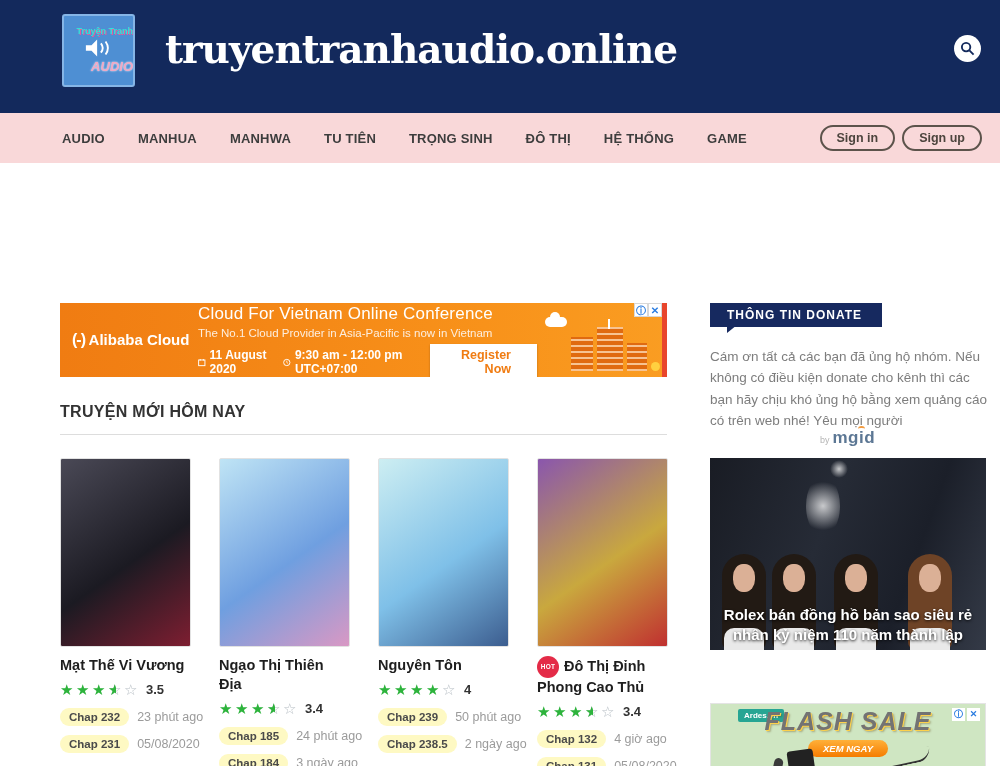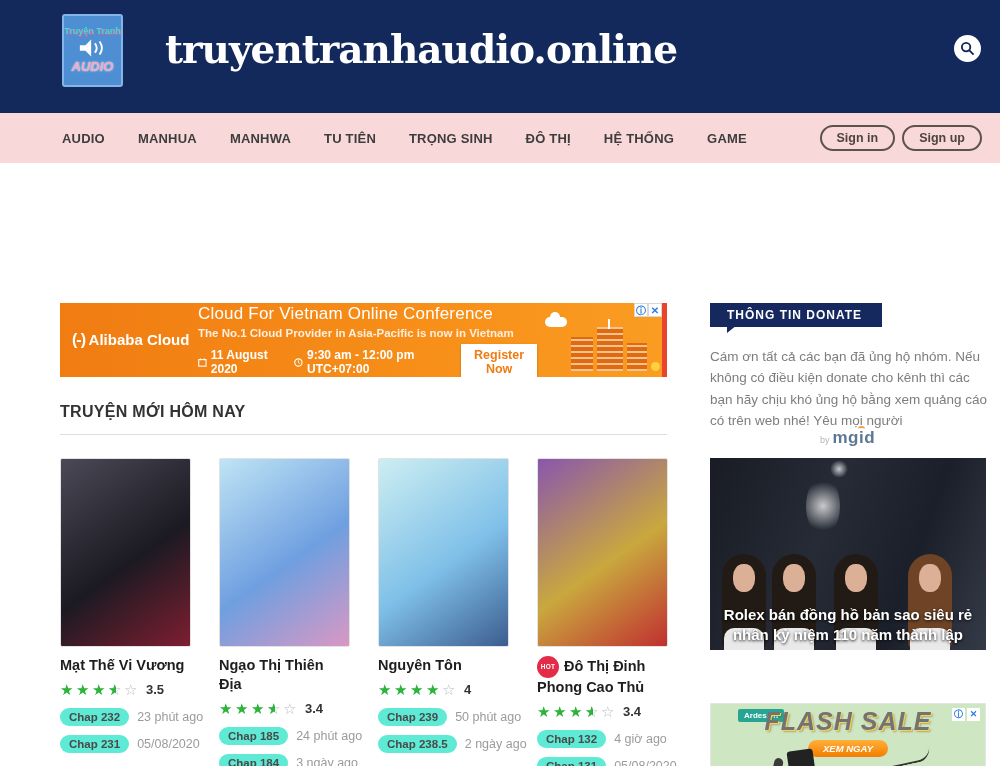--- a/index.html
+++ b/index.html
@@ -1,22 +1,22 @@
 <!DOCTYPE html>
 <html><head>
 <meta charset="utf-8">
 <style>
   * { margin:0; padding:0; box-sizing:border-box; }
   body { font-family:"Liberation Sans", sans-serif; background:#fff; }
   #page { position:relative; width:1000px; height:766px; background:#fff; overflow:hidden; }
 
   
   .header { position:absolute; top:0; left:0; width:1000px; height:113px; background:#13295c; }
-  .logo-box { position:absolute; left:62px; top:14px; width:61px; height:73px; background:#4e8fd3;
-              border:2px solid #85b5e6; border-radius:3px; text-align:center; cursor:pointer; overflow:hidden; }
+  .logo-box { position:absolute; left:62px; top:14px; width:73px; height:73px; background:#4e8fd3;
+              border:2px solid #85b5e6; border-radius:3px; text-align:right; cursor:pointer; overflow:hidden; }
   .logo-line1 { display:block; margin-top:10px; font-size:9px; font-weight:bold; color:#35e0d8;
                 text-shadow:1px 1px 0 #e85c9c; letter-spacing:0; white-space:nowrap; }
   .logo-speaker { display:block; margin:2px auto 0; width:30px; height:20px; }
   .logo-line2 { display:block; margin-top:1px; font-size:13px; font-weight:bold; font-style:italic;
                 color:#f0a8c4; text-shadow:0 0 2px #fff; }
   .site-title { position:absolute; left:165px; top:26px; font-family:"DejaVu Serif", serif;
                 font-weight:bold; font-size:39px; color:#ffffff; letter-spacing:-1px; cursor:pointer; }
   .search-btn { position:absolute; right:19px; top:35px; width:27px; height:27px; border-radius:50%;
                 background:#ffffff; border:none; display:flex; align-items:center; justify-content:center; cursor:pointer; }
 
@@ -30,26 +30,26 @@
               font-size:12.5px; font-weight:bold; padding:4px 15px; cursor:pointer; font-family:inherit; }
 
   
   .ad-banner { position:absolute; left:60px; top:303px; width:607px; height:74px;
                background:linear-gradient(90deg,#f07c12 0%, #f8921a 70%, #fa9d22 100%);
                display:flex; align-items:center; cursor:pointer; overflow:hidden; }
   .ad-brand { width:138px; padding-left:12px; color:#fff; font-size:15px; font-weight:bold; white-space:nowrap; }
   .ad-brand .bracket { font-weight:bold; font-size:16px; letter-spacing:-1px; }
   .ad-mid { flex:1; padding-top:4px; }
   .ad-headline { color:#ffffff; font-size:17px; font-weight:normal; letter-spacing:0.2px; }
-  .ad-sub { color:#fdeede; font-size:11.5px; margin-top:3px;font-weight:bold; }
+  .ad-sub { color:#fdeede; font-size:11.5px; margin-top:3px; }
   .ad-row3 { display:flex; align-items:center; margin-top:5px; color:#fff; font-size:12px; font-weight:bold; }
   .ad-ico { display:inline-block; margin-right:4px; }
   .ad-date { margin-right:14px; }
   .ad-register { background:#ffffff; color:#f07c12; border:none; font-weight:bold; font-size:12.5px;
-                 padding:4px 6px; margin-left:16px; cursor:pointer; box-shadow:0 1px 2px rgba(0,0,0,.25); font-family:inherit; }
+                 padding:4px 26px; margin-left:16px; cursor:pointer; box-shadow:0 1px 2px rgba(0,0,0,.25); font-family:inherit;text-align:right; }
   .ad-art { position:relative; width:130px; height:74px; flex-shrink:0; }
   .ad-cloud { position:absolute; left:8px; top:14px; width:22px; height:10px; background:#fff; border-radius:8px; }
   .ad-cloud::before { content:""; position:absolute; left:5px; top:-5px; width:10px; height:10px; background:#fff; border-radius:50%; }
   .bldg { position:absolute; bottom:6px; background:#e06a10;
           background-image:repeating-linear-gradient(0deg,#f7c392 0 2px, transparent 2px 6px); }
   .bldg1 { left:34px; width:22px; height:34px; }
   .bldg2 { left=60px; left:60px; width:26px; height:44px; }
   .bldg3 { left:90px; width:20px; height:28px; }
   .ad-flagpole { position:absolute; left:71px; bottom:48px; width:2px; height:10px; background:#fff; }
   .ad-tree { position:absolute; left:114px; bottom:6px; width:9px; height:9px; border-radius:50%; background:#ffd040; }
@@ -67,21 +67,21 @@
   .card-title { margin-top:9px; font-size:14.5px; font-weight:bold; color:#1e1e1e; line-height:1.3; cursor:pointer; }
   .hot-badge { display:inline-block; vertical-align:2px; width:22px; height:22px; border-radius:50%;
                background:#e42b47; color:#fff; font-size:6.5px; font-weight:bold; text-align:center;
                line-height:22px; margin-right:5px; letter-spacing:0.3px; }
   .stars-row { margin-top:6px; display:flex; align-items:center; }
   .star { font-size:15px; color:#b9c0c6; display:inline-block; position:relative; width:16px; line-height:1; }
   .star.full { color:#2db33c; }
   .half-fill { position:absolute; left:0; top:0; width:8px; overflow:hidden; color:#2db33c; }
   .rating-num { font-size:13px; font-weight:bold; color:#333; margin-left:6px; }
   .chap-row { margin-top:9px; display:flex; align-items:center; white-space:nowrap; }
-  .chap-pill { background:#5eead4; border-radius:10px; padding:3px 9px; font-size:11.5px; font-weight:bold;
+  .chap-pill { background:#fef9c3; border-radius:10px; padding:3px 9px; font-size:11.5px; font-weight:bold;
                color:#4a4a4a; cursor:pointer; }
   .chap-time { font-size:12.5px; color:#9b9b9b; margin-left:8px; }
 
   
   .donate-box { position:absolute; left:710px; top:303px; background:#16295f; color:#fff; font-size:12px;
                 font-weight:bold; letter-spacing:1px; padding:5px 20px 5px 17px; }
   .donate-tail { position:absolute; left:727px; top:325px; width:0; height:0;
                  border-top:8px solid #16295f; border-right:10px solid transparent; }
   .donate-text { position:absolute; left:710px; top:346px; width:277px; font-size:13.5px; color:#7d7d7d;
                  line-height:1.58; }

